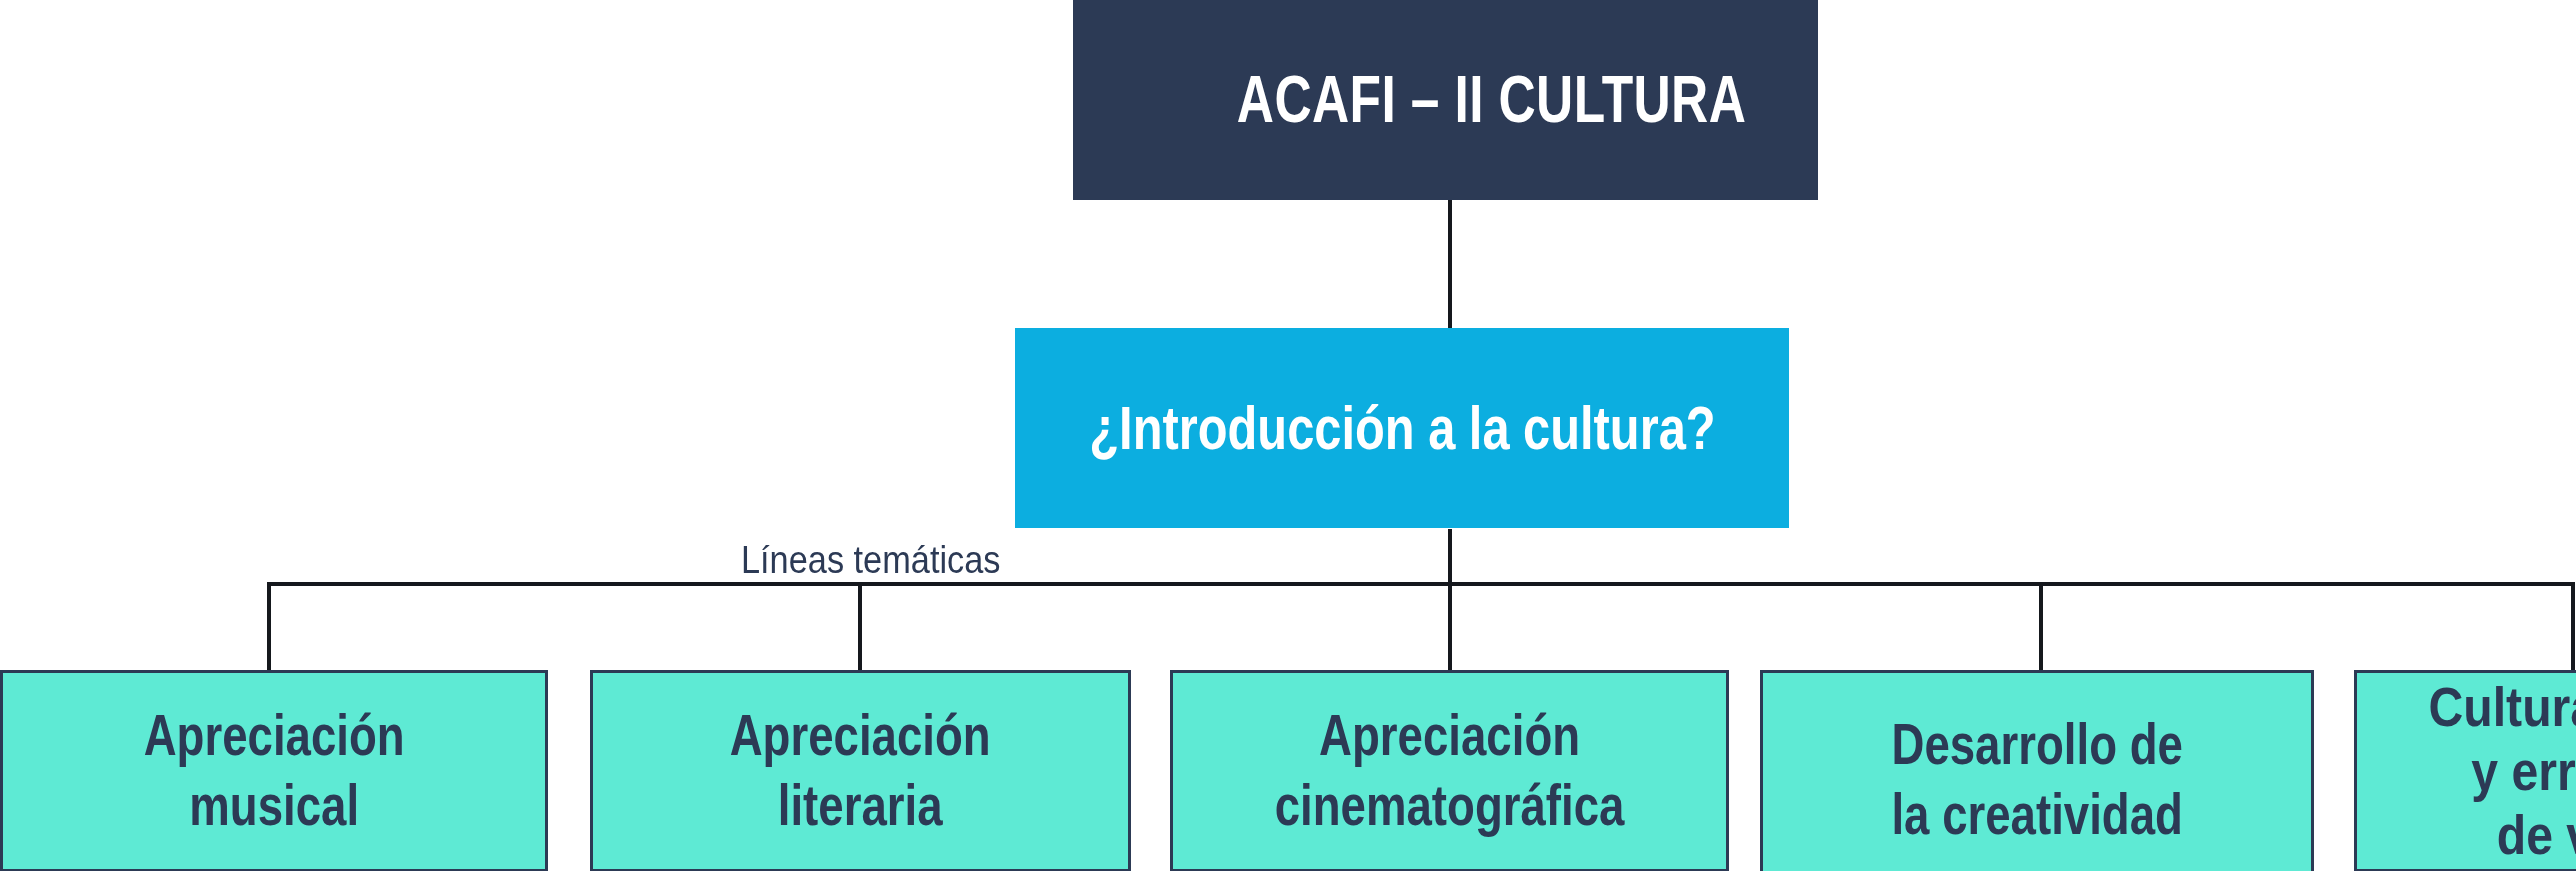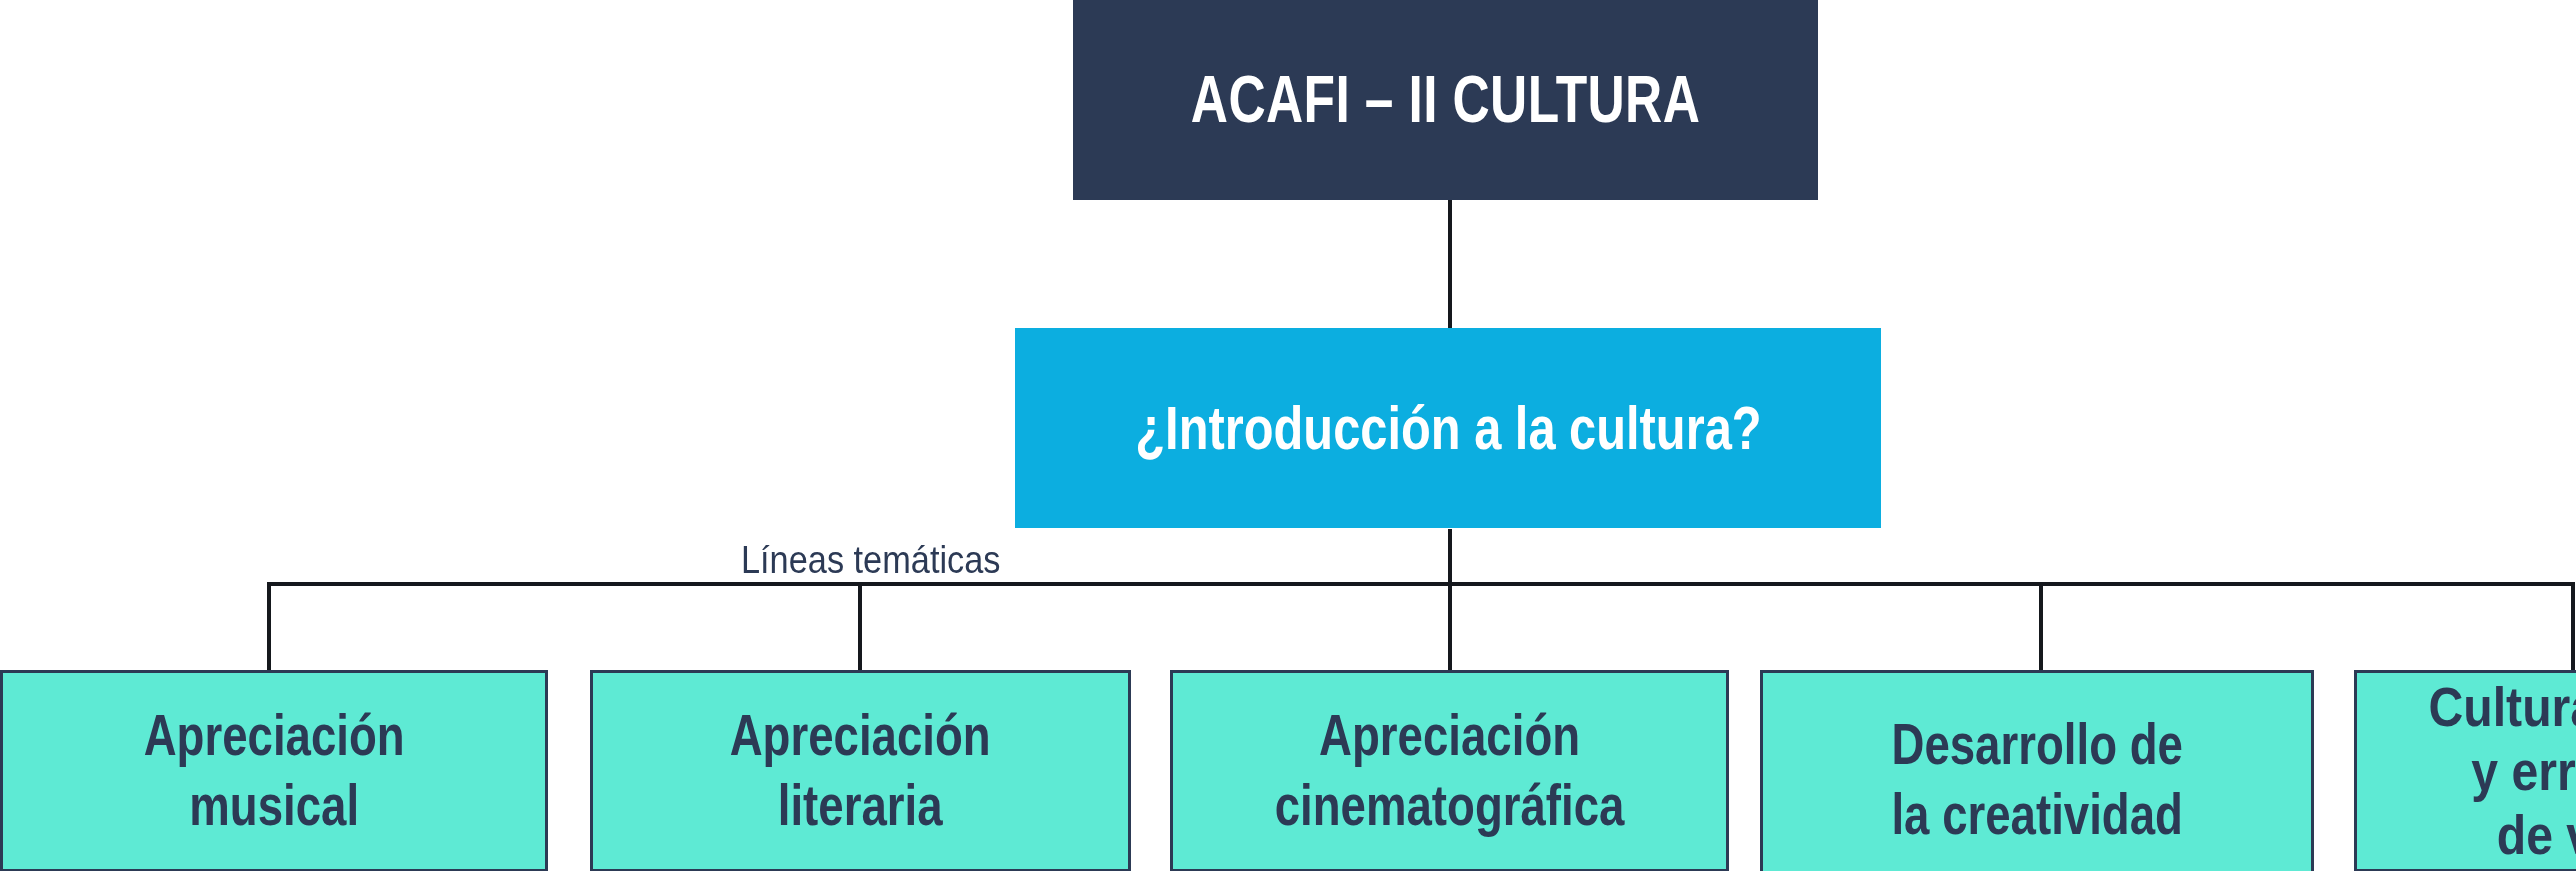--- a/index.html
+++ b/index.html
@@ -21,40 +21,40 @@
   
   .root-box {
     position: absolute;
     left: 1073px;
     top: 0px;
     width: 745px;
     height: 200px;
     background: #2C3A55;
     display: flex;
     align-items: center;
-    justify-content: center;
+    justify-content: flex-end;
     box-sizing: border-box;
   }
   .root-label {
     color: #ffffff;
     font-weight: bold;
     font-size: 66px;
     line-height: 1.05;
     letter-spacing: 0.5px;
     text-align: center;
     transform: scaleX(0.78);
     white-space: nowrap;
   }
 
   
   .cyan-box {
     position: absolute;
     left: 1015px;
     top: 328px;
-    width: 866px;
+    width: 774px;
     height: 200px;
     background: #0CAEE0;
     display: flex;
     align-items: center;
     justify-content: center;
     box-sizing: border-box;
   }
   .cyan-label {
     color: #ffffff;
     font-weight: bold;

